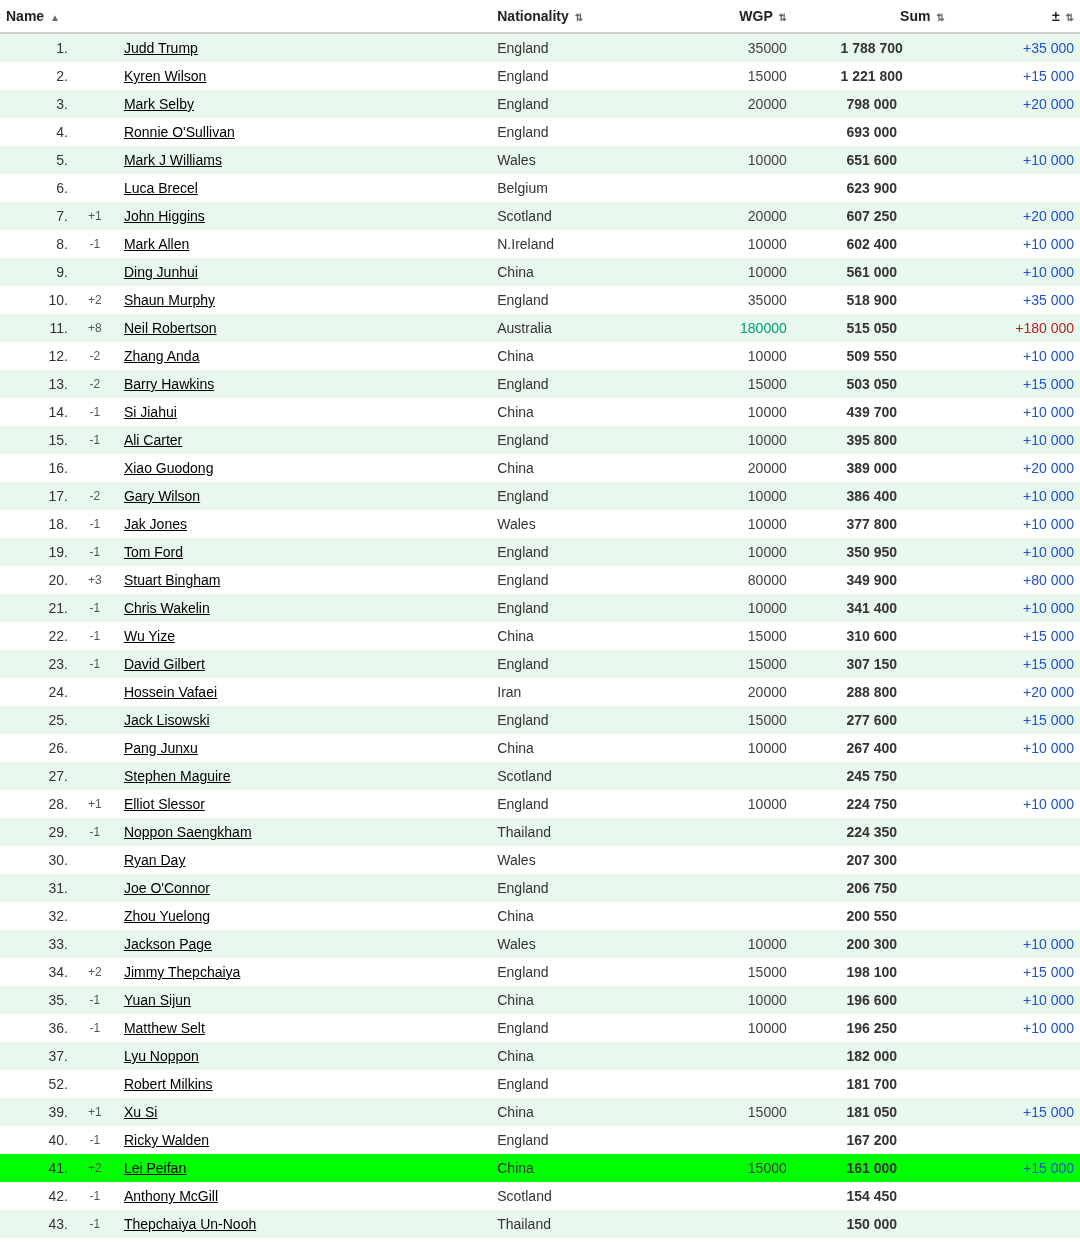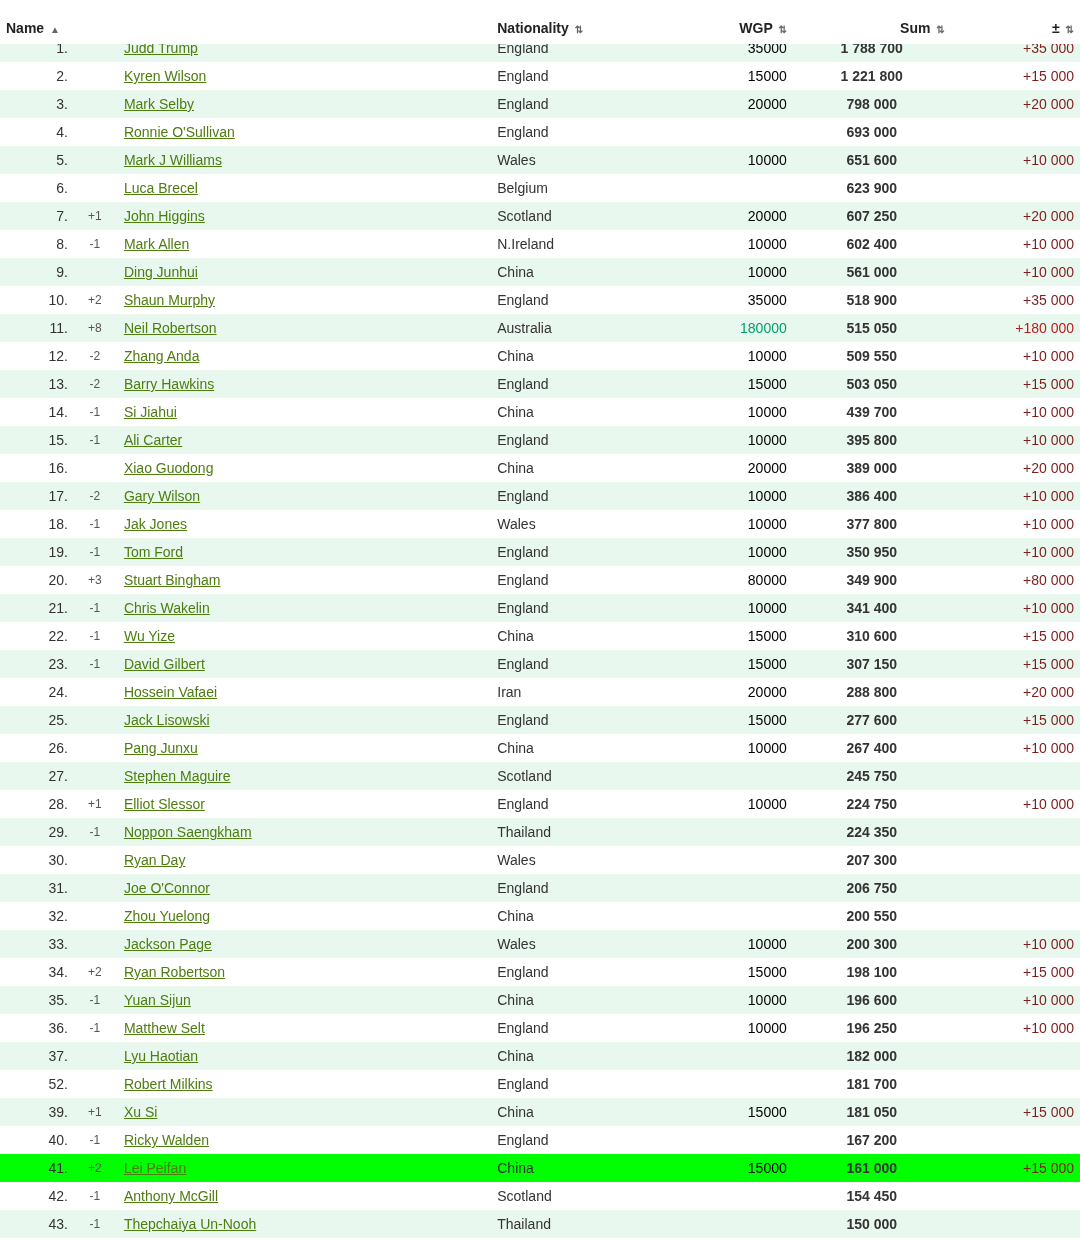--- a/index.html
+++ b/index.html
@@ -6,36 +6,36 @@
     body { font-family: Arial, sans-serif; font-size: 14px; background: #fff; }
     table { width: 100%; border-collapse: collapse; }
     thead th {
       background: #fff;
       border-bottom: 2px solid #ccc;
       padding: 8px 6px;
       text-align: left;
       font-weight: bold;
       color: #222;
       position: sticky;
-      top: 12px;
+      top: 0;
       z-index: 1;
     }
     thead th.right { text-align: right; }
     .sort-icon { font-size: 10px; color: #666; margin-left: 2px; }
     tr.row-even { background: #e8f8ee; }
     tr.row-odd { background: #fff; }
     tr.row-highlight { background: #00ff00; }
     td { padding: 6px 6px; color: #333; }
     td.num { text-align: center; font-weight: bold; }
     td.rank { text-align: right; padding-right: 4px; font-weight: normal; color: #333; }
     td.change { text-align: center; font-size: 12px; color: #555; width: 28px; }
-    td.name-cell a { color: #4d7c0f; }
+    td.name-cell a { color: #000000; }
     td.nationality { color: #333; }
-    td.wgp { text-align: right; color: #000000; }
-    td.plus { text-align: right; color: #7f1d1d; }
+    td.wgp { text-align: right; color: #404040; }
+    td.plus { text-align: right; color: #1d4ed8; }
     .col-rank { width: 48px; }
     .col-change { width: 32px; }
     .col-name { width: 260px; }
     .col-nat { width: 120px; }
     .col-wgp { width: 90px; }
     .col-sum { width: 110px; }
     .col-pm { width: 90px; }
   </style>
 </head>
 <body>
@@ -356,21 +356,21 @@
         <td class="change"></td>
         <td class="name-cell"><a href="#">Jackson Page</a></td>
         <td class="nationality">Wales</td>
         <td class="wgp" style="text-align: right;">10000</td>
         <td class="num">200 300</td>
         <td class="plus">+10 000</td>
       </tr>
       <tr class="row-odd">
         <td class="rank">34.</td>
         <td class="change">+2</td>
-        <td class="name-cell"><a href="#">Ryan Robertson</a></td>
+        <td class="name-cell"><a href="#">Jimmy Thepchaiya</a></td>
         <td class="nationality">England</td>
         <td class="wgp" style="text-align: right;">15000</td>
         <td class="num">198 100</td>
         <td class="plus">+15 000</td>
       </tr>
       <tr class="row-even">
         <td class="rank">35.</td>
         <td class="change">-1</td>
         <td class="name-cell"><a href="#">Yuan Sijun</a></td>
         <td class="nationality">China</td>
@@ -383,21 +383,21 @@
         <td class="change">-1</td>
         <td class="name-cell"><a href="#">Matthew Selt</a></td>
         <td class="nationality">England</td>
         <td class="wgp" style="text-align: right;">10000</td>
         <td class="num">196 250</td>
         <td class="plus">+10 000</td>
       </tr>
       <tr class="row-even">
         <td class="rank">37.</td>
         <td class="change"></td>
-        <td class="name-cell"><a href="#">Lyu Haotian</a></td>
+        <td class="name-cell"><a href="#">Lyu Noppon</a></td>
         <td class="nationality">China</td>
         <td class="wgp" style="text-align: right;"></td>
         <td class="num">182 000</td>
         <td class="plus"></td>
       </tr>
       <tr class="row-odd">
         <td class="rank">52.</td>
         <td class="change"></td>
         <td class="name-cell"><a href="#">Robert Milkins</a></td>
         <td class="nationality">England</td>

